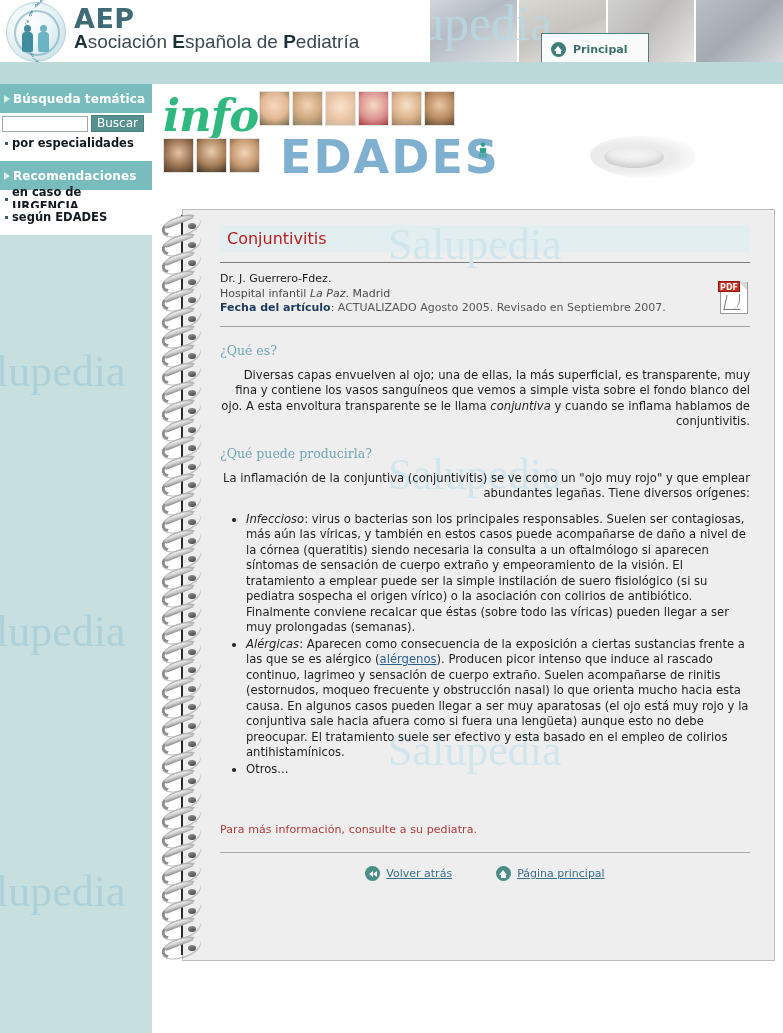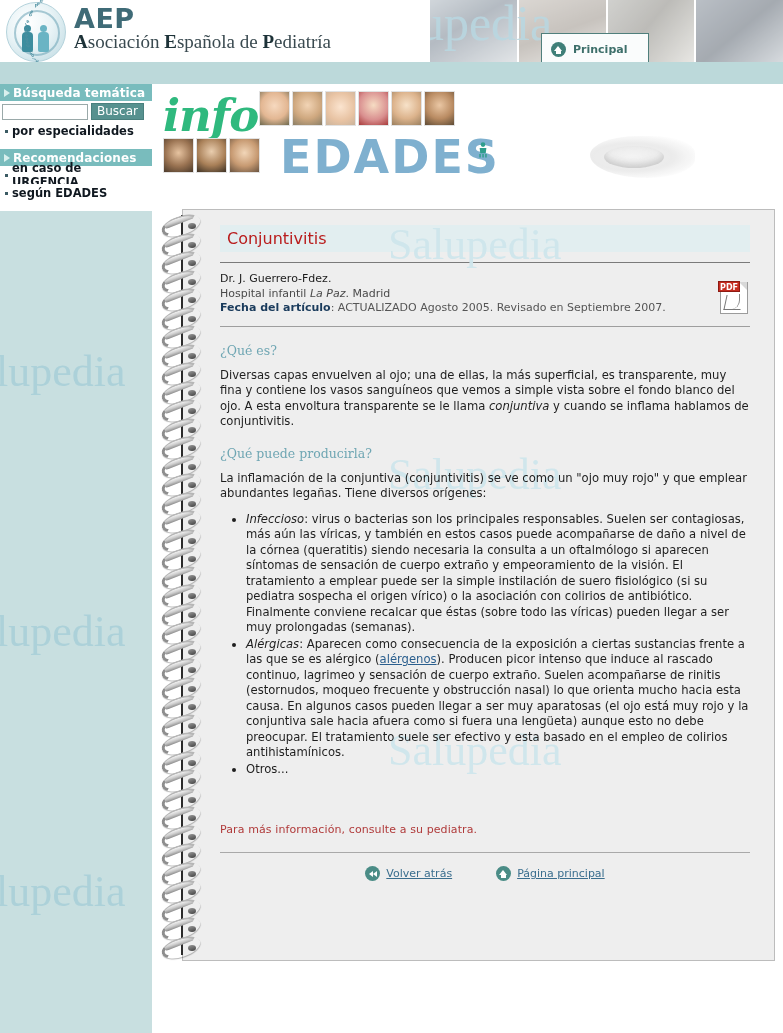--- a/index.html
+++ b/index.html
@@ -130,21 +130,21 @@
     letter-spacing: 0.5px;
     font-family: "DejaVu Sans", sans-serif;
   }
   #aep-title-sub {
     position: absolute;
     left: 74px;
     top: 31px;
     font-size: 19px;
     color: #3a4a50;
     white-space: nowrap;
-    font-family: Liberation Serif, serif;
+    font-family: Liberation Sans, sans-serif;
   }
   #aep-title-sub b { color: #1d3238; font-weight: bold; }
 
   #principal-btn {
     position: absolute;
     left: 541px;
     top: 33px;
     width: 108px;
     height: 33px;
     background: #fafcfc;
@@ -217,21 +217,21 @@
     white-space: nowrap;
     pointer-events: none;
   }
   #swm1 { left: -48px; top: 262px; }
   #swm2 { left: -48px; top: 522px; }
   #swm3 { left: -48px; top: 782px; }
 
   .side-head {
     position: relative;
     background: #79bcbd;
-    height: 17px;
+    height: 29px;
     margin: 0;
     display: flex;
     align-items: center;
     padding-left: 4px;
     font-size: 12px;
     font-weight: bold;
     color: #ffffff;
     font-family: "DejaVu Sans", sans-serif;
     letter-spacing: 0.1px;
     z-index: 2;
@@ -595,21 +595,21 @@
     margin: 16px 0 10px 0;
   }
   p.body {
     position: relative;
     z-index: 2;
     font-size: 11.6px;
     line-height: 15.5px;
     color: #1e1e1e;
     margin: 0 0 10px 0;
     font-family: "DejaVu Sans", sans-serif;
-    text-align: left;
+    text-align: right;
   }
   p.body i { font-style: italic; }
   ul.bullets {
     position: relative;
     z-index: 2;
     margin: 10px 0 0 0;
     padding-left: 26px;
   }
   ul.bullets li {
     font-size: 11.6px;

